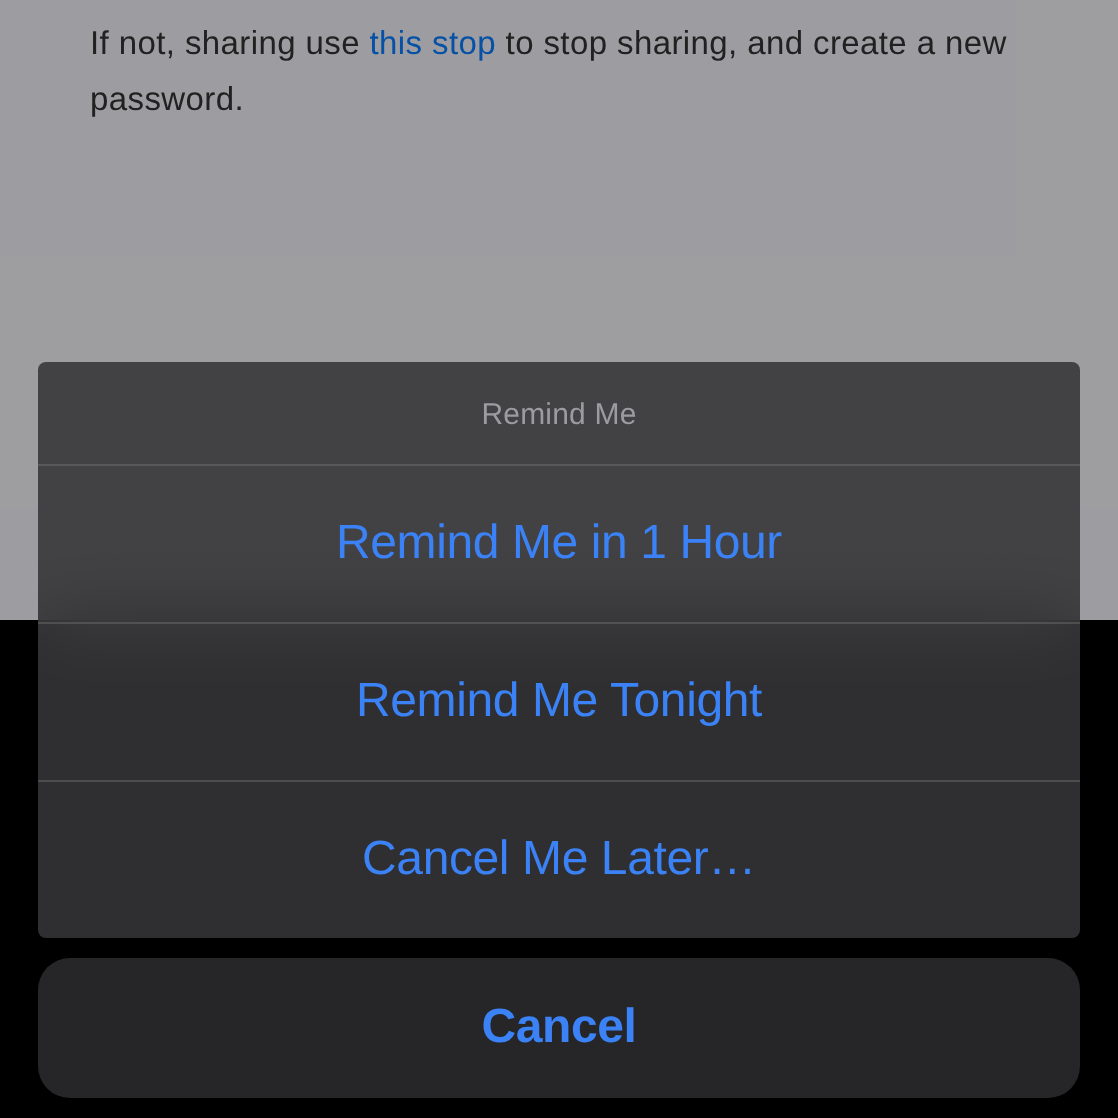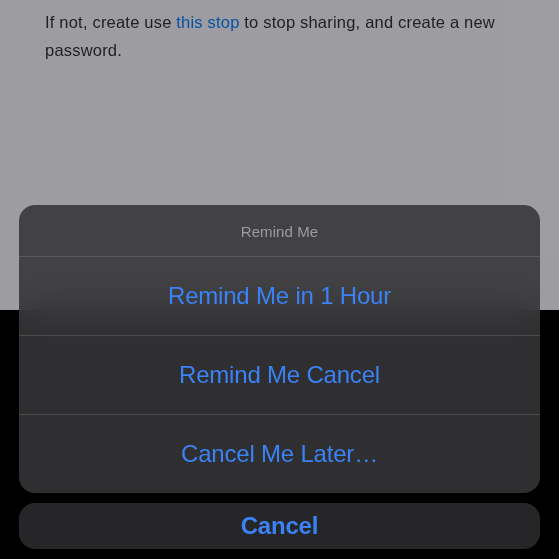--- a/index.html
+++ b/index.html
@@ -51,21 +51,21 @@
     .action-sheet {
       position: absolute;
       bottom: 10px;
       left: 19px;
       right: 19px;
       z-index: 2;
     }
     
     .sheet-group {
       background: rgba(54, 54, 56, 0.88);
-      border-radius: 16px;
+      border-radius: 4px;
       overflow: hidden;
       backdrop-filter: blur(20px);
     }
     
     .sheet-title {
       text-align: center;
       padding: 18px 0 16px 0;
       font-size: 15px;
       color: #9b9ba0;
       font-weight: 400;
@@ -86,40 +86,40 @@
     
     .sheet-option:last-child {
       border-bottom: none;
     }
     
     .cancel-button {
       margin-top: 10px;
       background: rgba(40, 40, 42, 0.95);
       border-radius: 16px;
       text-align: center;
-      padding: 9px 0;
+      padding: 21px 0;
       font-size: 24px;
       color: #3b82f6;
       font-weight: 600;
       cursor: pointer;
       letter-spacing: -0.2px;
     }
   </style>
 </head>
 <body>
 
 <div class="background-content">
   <p class="bg-text">
-    <span>If not, create use </span><span class="bg-link">this stop</span><span> to stop sharing, and create a new password.</span>
+    <span>If not, sharing use </span><span class="bg-link">this stop</span><span> to stop sharing, and create a new password.</span>
   </p>
 </div>
 
 <div class="bg-dimmer"></div>
 
 <div class="action-sheet">
   <div class="sheet-group">
     <div class="sheet-title">Remind Me</div>
     <div class="sheet-option">Remind Me in 1 Hour</div>
-    <div class="sheet-option">Remind Me Cancel</div>
+    <div class="sheet-option">Remind Me Tonight</div>
     <div class="sheet-option">Cancel Me Later…</div>
   </div>
   <div class="cancel-button">Cancel</div>
 </div>
 
 </body></html>

